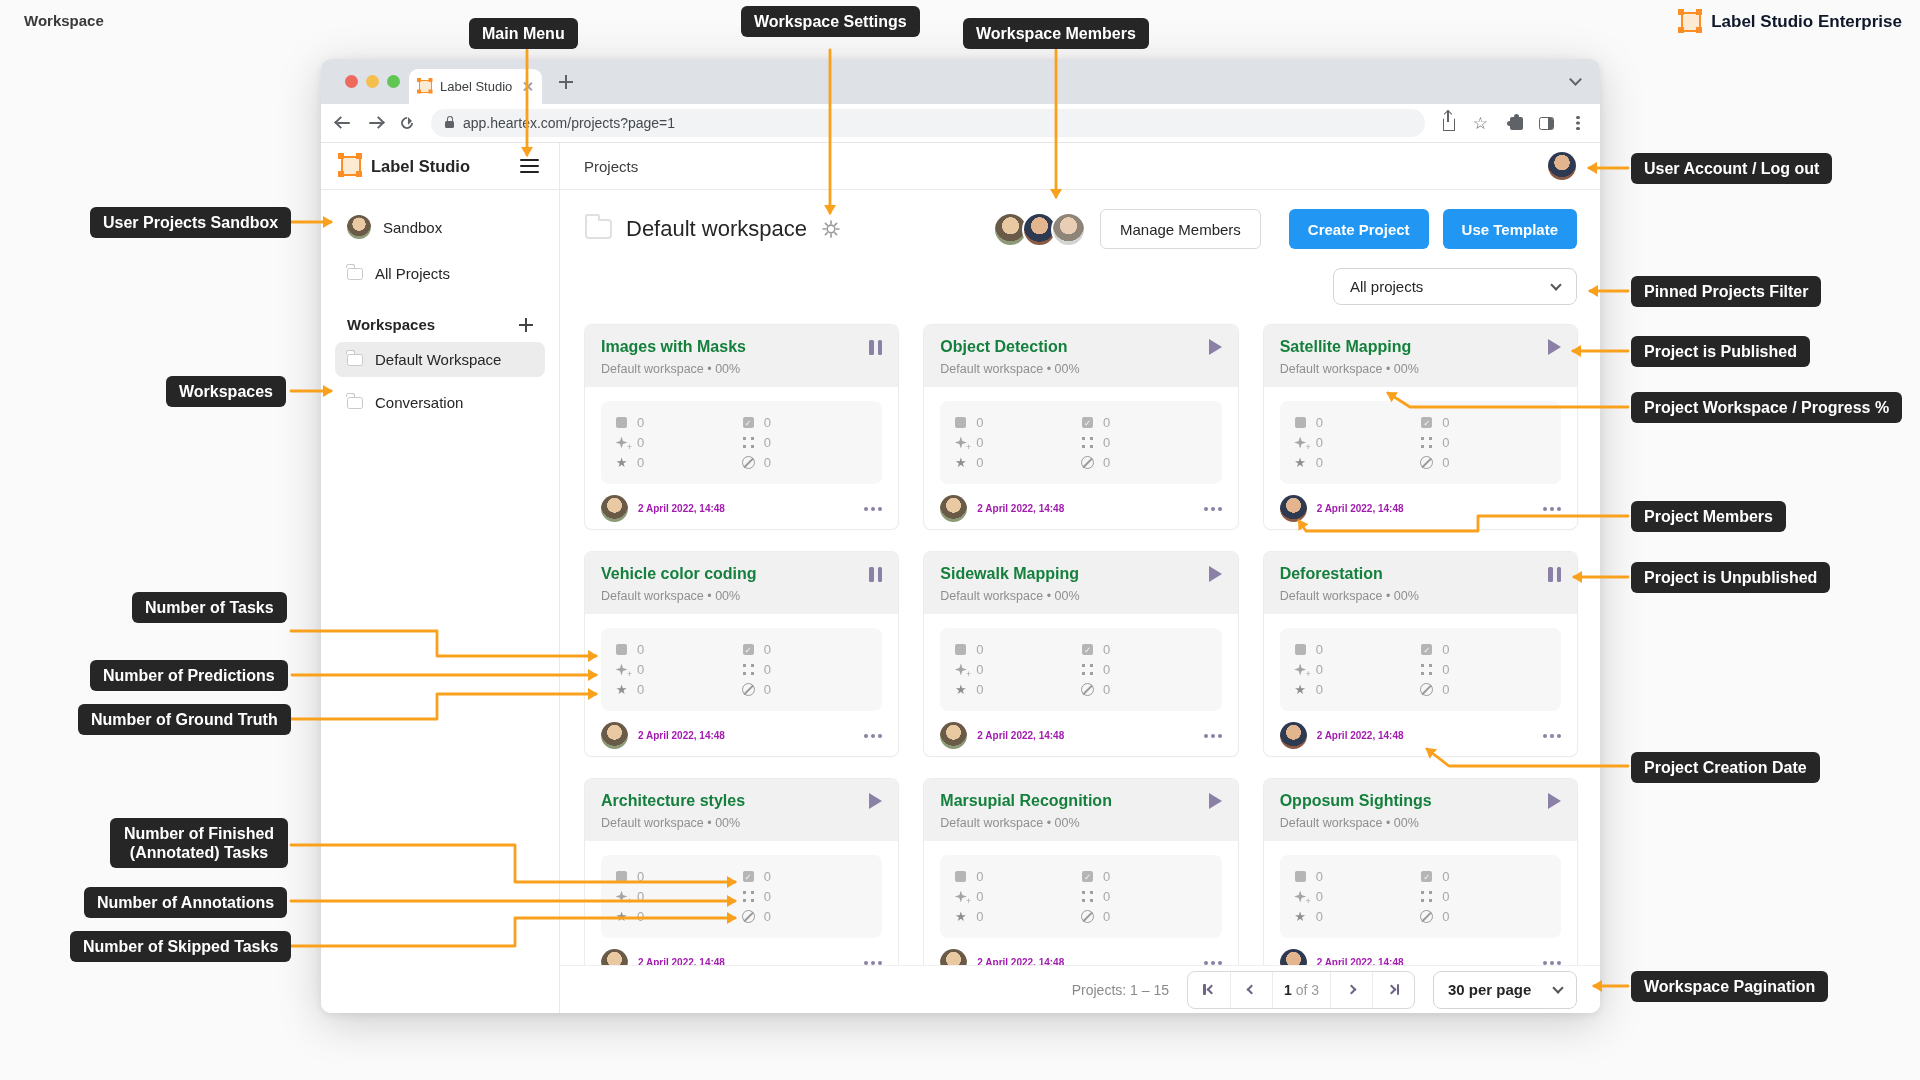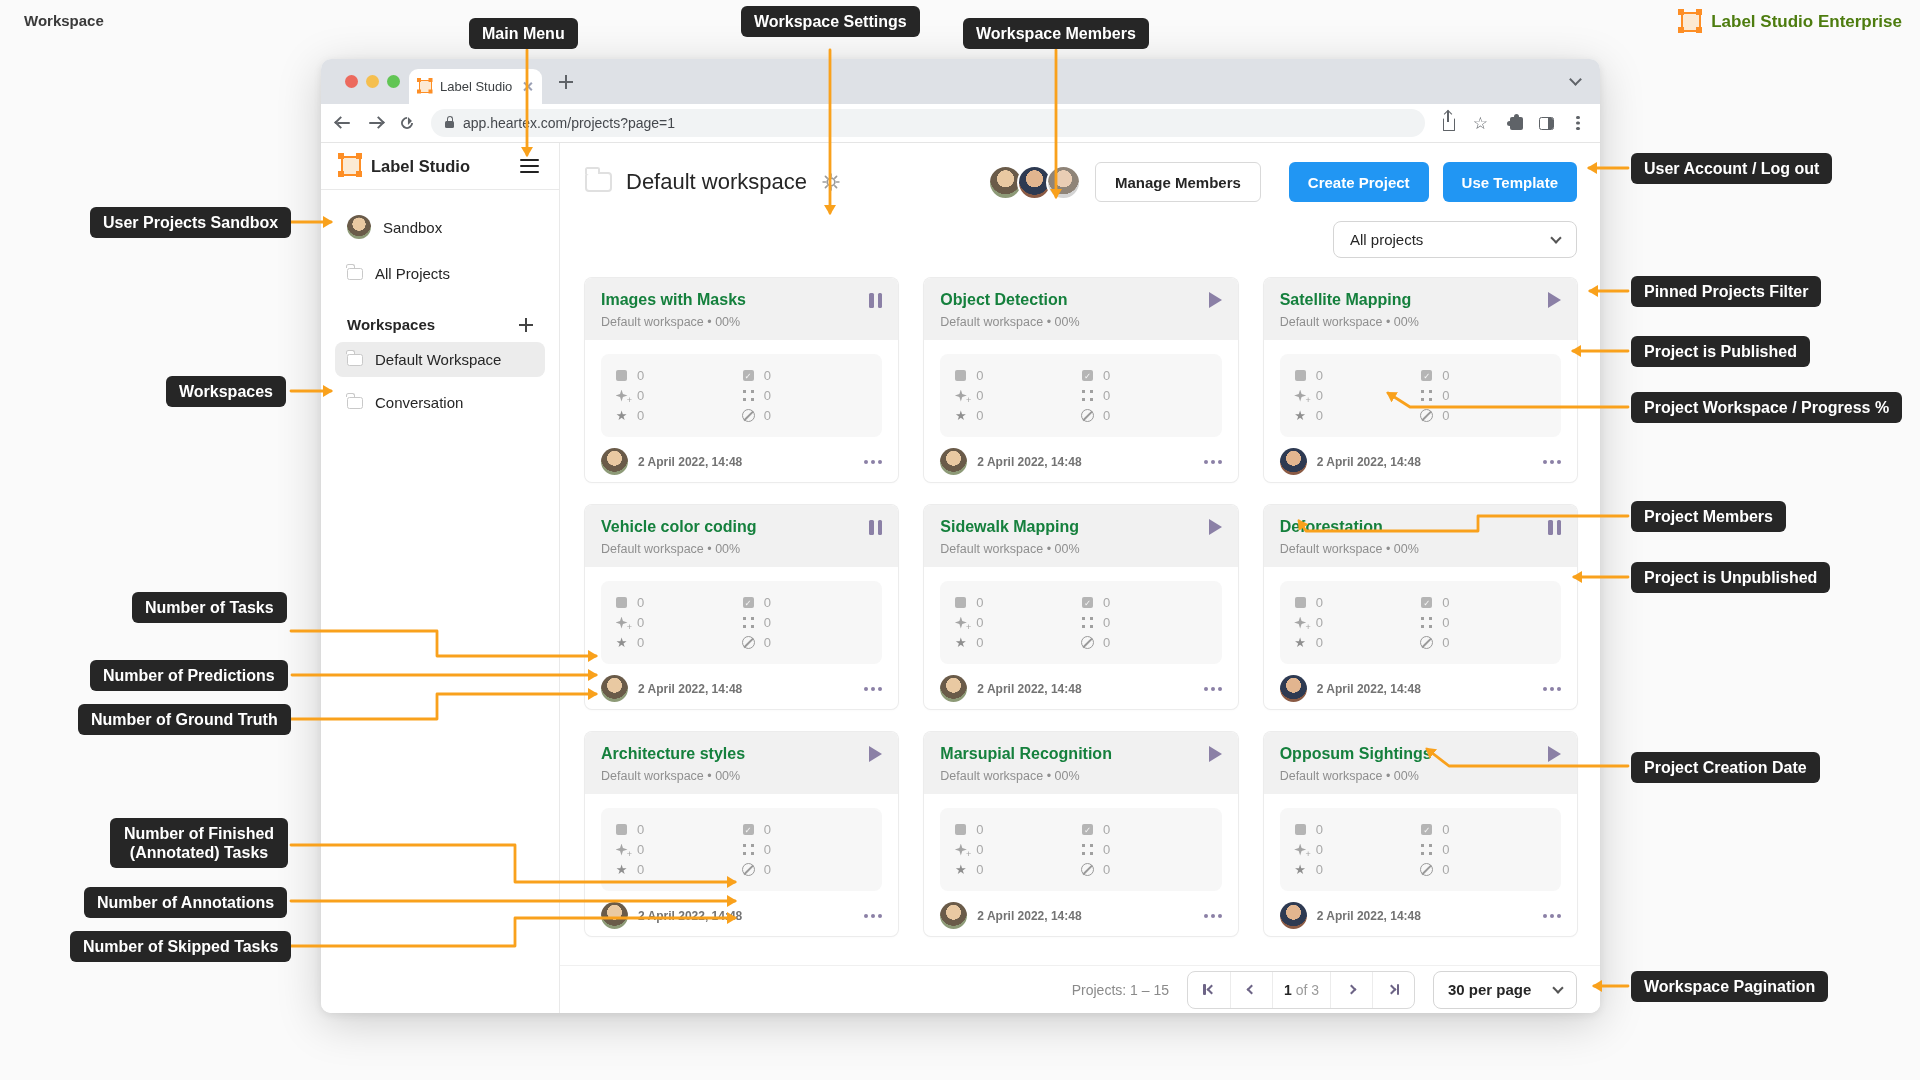--- a/index.html
+++ b/index.html
@@ -2,21 +2,21 @@
 <html><head>
 <meta charset="utf-8">
 <style>
   * { margin:0; padding:0; box-sizing:border-box; }
   html,body { width:1920px; height:1080px; }
   body { font-family:"Liberation Sans","DejaVu Sans",sans-serif; background:#fafafa; position:relative; overflow:hidden; color:#262626; }
 
   
   .corner-label { position:absolute; left:24px; top:12px; font-size:15px; font-weight:600; color:#3a3a3a; }
   .brand { position:absolute; right:18px; top:12px; display:flex; align-items:center; gap:10px; }
-  .brand .brand-text { font-size:17px; font-weight:600; color:#4d7c0f; }
+  .brand .brand-text { font-size:17px; font-weight:600; color:#0f172a; }
   .co { position:absolute; background:#262626; color:#fff; font-size:16px; font-weight:700; padding:6px 13px; border-radius:6px; white-space:nowrap; line-height:1.2; z-index:30; }
   .co.wrap { white-space:normal; text-align:center; width:178px; padding:6px 10px; }
   #connectors { position:absolute; left:0; top:0; width:1920px; height:1080px; z-index:25; pointer-events:none; }
 
   
   .ls-logo { position:relative; width:20px; height:20px; background:#fcead3; border:2px solid #fd8e25; border-radius:1px; flex:0 0 auto; }
   .ls-logo::before { content:""; position:absolute; left:-5px; top:-5px; width:6px; height:6px; background:#fd8e25; box-shadow:18px 0 0 #fd8e25, 0 18px 0 #fd8e25, 18px 18px 0 #fd8e25; }
   .ls-mini { position:relative; width:13px; height:13px; background:#fcead3; border:1.6px solid #fd8e25; flex:0 0 auto; }
   .ls-mini::before { content:""; position:absolute; left:-3.5px; top:-3.5px; width:4px; height:4px; background:#fd8e25; box-shadow:11.5px 0 0 #fd8e25, 0 11.5px 0 #fd8e25, 11.5px 11.5px 0 #fd8e25; }
 
@@ -83,21 +83,21 @@
   .main-head { height:47px; border-bottom:1px solid #e9e9e9; display:flex; align-items:center; padding:0 24px; flex:0 0 auto; }
   .main-head-title { font-size:15px; font-weight:500; color:#3c3c3c; }
   .content { flex:1; position:relative; padding:0 23px 0 25px; overflow:hidden; }
 
   .ws-bar { margin-top:16px; height:46px; display:flex; align-items:center; gap:14px; }
   .ws-title { font-size:22px; font-weight:500; color:#262626; }
   .gear { width:20px; height:20px; }
   .ws-right { margin-left:auto; display:flex; align-items:center; }
   .members { display:flex; margin-right:14px; }
   .members .avatar { width:35px; height:35px; border:2px solid #fff; margin-left:-6px; }
-  .btn { height:40px; border-radius:6px; font-size:15px; display:inline-flex; align-items:center; padding:0 19px; cursor:pointer;font-weight:bold; }
+  .btn { height:40px; border-radius:6px; font-size:15px; display:inline-flex; align-items:center; padding:0 19px; cursor:pointer; }
   .btn.ghost { background:#fff; border:1px solid #d9d9d9; color:#262626; margin-right:14px; }
   .btn.blue { background:#2196F3; color:#fff; font-weight:600; border:none; margin-left:14px; }
   .filter-row { margin-top:16px; display:flex; justify-content:flex-end; }
   .select { height:37px; border:1px solid #d5d5d5; border-radius:8px; background:#fff; display:flex; align-items:center; justify-content:space-between; padding:0 16px; font-size:15px; color:#262626; cursor:pointer; }
   .select.wide { width:244px; }
   .chev { width:8px; height:8px; border-right:2.2px solid #555; border-bottom:2.2px solid #555; transform:rotate(45deg); margin-top:-4px; }
 
   .grid { margin-top:20px; display:grid; grid-template-columns:repeat(3,1fr); column-gap:26px; row-gap:23px; }
   .card { background:#fff; border-radius:7px; box-shadow:0 0 0 1px #ececec, 0 1px 3px rgba(0,0,0,.04); height:204px; overflow:hidden; cursor:pointer; }
   .card-head { background:#f1f1f1; padding:13px 16px 11px; }
@@ -115,21 +115,21 @@
   .ic-pred::before { content:""; width:12px; height:12px; background:#a5a5a5; clip-path:polygon(50% 0,62% 38%,100% 50%,62% 62%,50% 100%,38% 62%,0 50%,38% 38%); }
   .ic-pred::after { content:"+"; position:absolute; right:-4px; bottom:-3px; font-size:9px; color:#a5a5a5; }
   .ic-gt { font-size:13px; color:#8f8f8f; }
   .ic-done::before { content:""; width:11px; height:11px; background:#b5b5b5; border-radius:2px; }
   .ic-done::after { content:"✓"; position:absolute; color:#f6f6f6; font-size:8.5px; font-weight:700; }
   .ic-ann::before { content:""; position:absolute; left:1px; top:1px; width:3px; height:3px; background:#a0a0a0; box-shadow:8px 0 0 #a0a0a0, 0 8px 0 #a0a0a0, 8px 8px 0 #a0a0a0; }
   .ic-skip::before { content:""; width:11px; height:11px; border:1.6px solid #9a9a9a; border-radius:50%; }
   .ic-skip::after { content:""; position:absolute; width:13px; height:1.6px; background:#9a9a9a; transform:rotate(-45deg); }
   .card-foot { display:flex; align-items:center; gap:10px; padding:11px 16px 0; }
   .card-foot .avatar { width:27px; height:27px; }
-  .card-date { font-size:12px; font-weight:600; color:#737373; }
+  .card-date { font-size:10px; font-weight:600; color:#a21caf; }
   .kebab-h { width:4px; height:4px; border-radius:50%; background:#8b80a6; box-shadow:7px 0 0 #8b80a6, 14px 0 0 #8b80a6; margin-left:auto; margin-right:14px; }
 
   .pag { position:absolute; left:0; right:0; bottom:0; height:48px; background:#fff; border-top:1px solid #f0f0f0; display:flex; align-items:center; justify-content:flex-end; gap:18px; padding:0 23px; z-index:5; }
   .pag-range { font-size:14px; color:#8a8a8a; }
   .pgroup { display:flex; align-items:stretch; height:38px; border:1px solid #d9d9d9; border-radius:8px; overflow:hidden; }
   .pseg { display:flex; align-items:center; justify-content:center; width:42px; gap:2px; cursor:pointer; }
   .pseg + .pseg { border-left:1px solid #ececec; }
   .pseg.num { width:58px; font-size:14px; cursor:default; gap:4px; }
   .pcur { color:#262626; font-weight:700; } .pof { color:#9b9b9b; }
   .ch { width:7px; height:7px; flex:0 0 auto; }
@@ -216,20 +216,24 @@
           <span>Default Workspace</span>
         </div>
         <div class="side-item" style="margin-top:8px">
           <span class="folder"></span>
           <span>Conversation</span>
         </div>
       </div>
     </div>
 
     <div class="main">
+      <div class="main-head">
+        <span class="main-head-title">Projects</span>
+        <span class="avatar av-b" style="width:28px;height:28px;margin-left:auto"></span>
+      </div>
       <div class="content">
 
         <div class="ws-bar">
           <span class="folder big"></span>
           <span class="ws-title">Default workspace</span>
           <svg class="gear gear-svg" viewBox="0 0 24 24">
             <g stroke="#9b9b9b" stroke-width="2" fill="none" stroke-linecap="round">
               <circle cx="12" cy="12" r="4.6"></circle>
               <path d="M12 2.5v3 M12 18.5v3 M2.5 12h3 M18.5 12h3 M5.3 5.3l2.1 2.1 M16.6 16.6l2.1 2.1 M18.7 5.3l-2.1 2.1 M7.4 16.6l-2.1 2.1"></path>
             </g>

